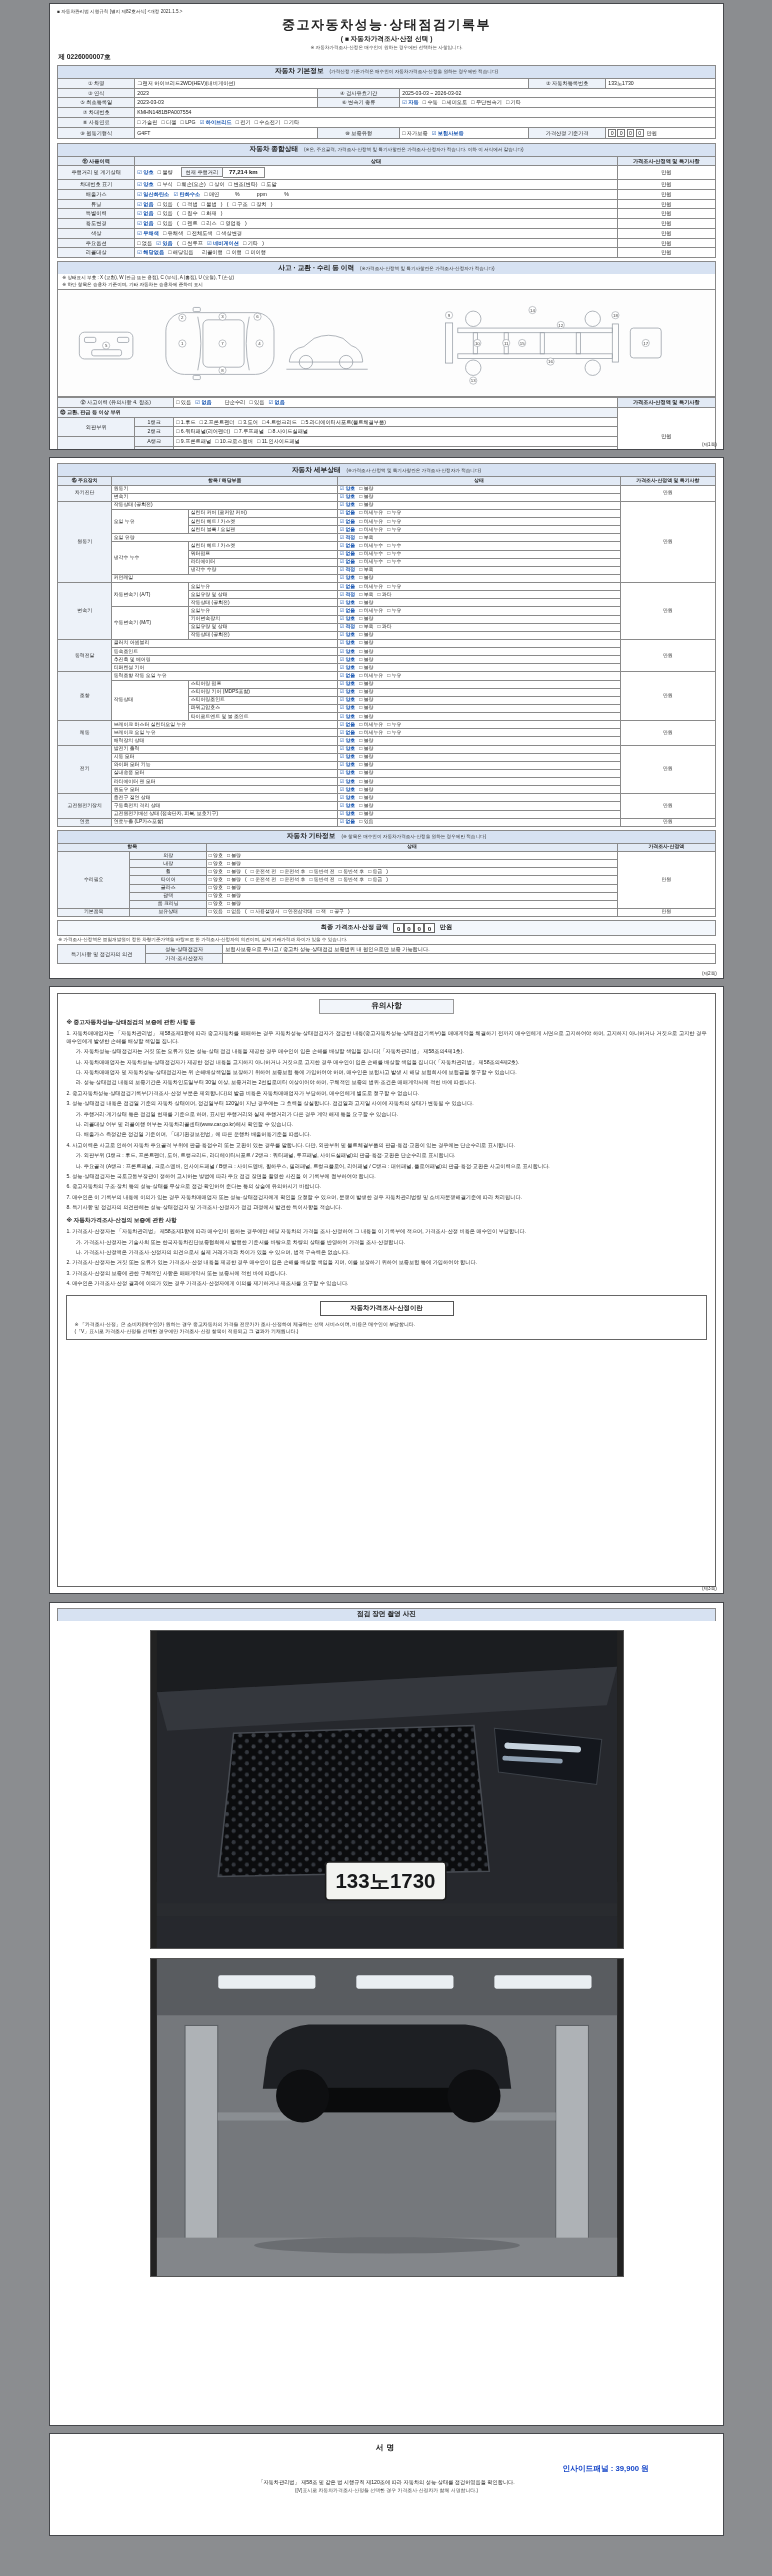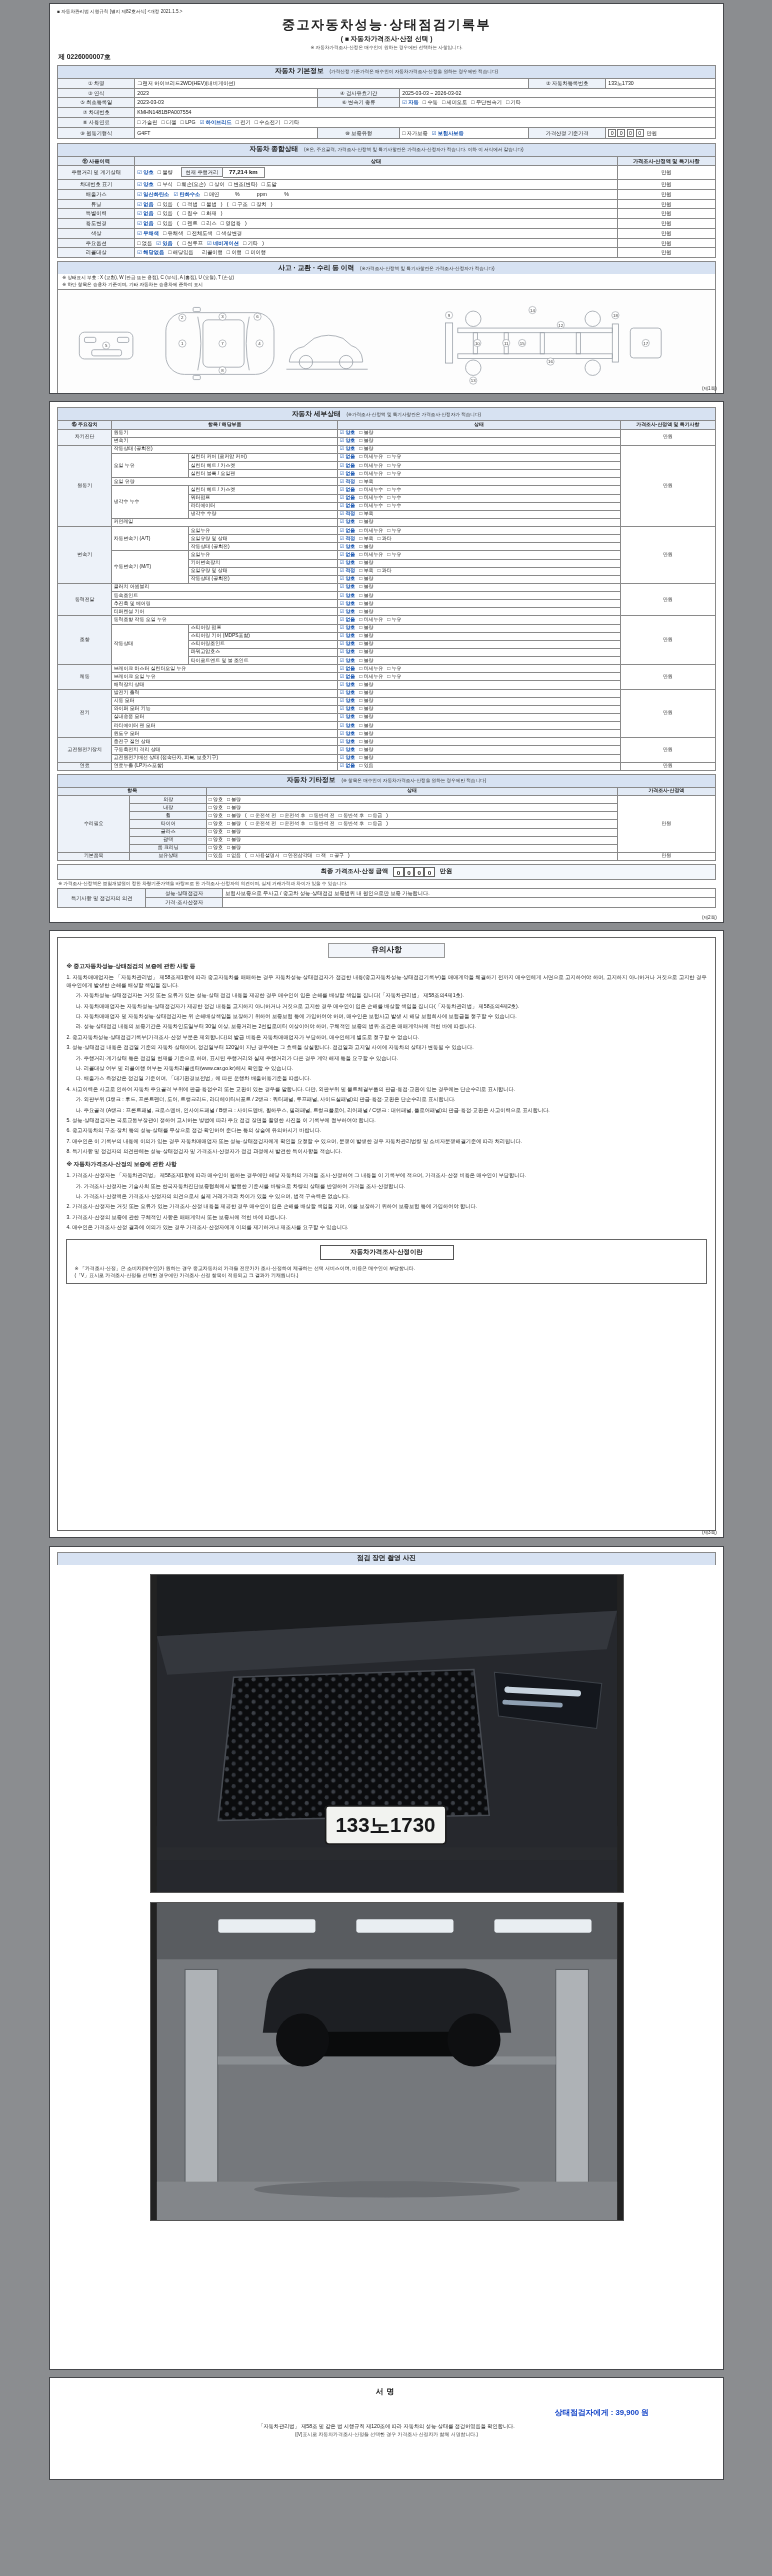--- a/index.html
+++ b/index.html
@@ -1,20 +1,20 @@
 <!DOCTYPE html>
 <html style="font-size:8.2px"><head>
 <meta charset="utf-8">
 <style>
   *{margin:0;padding:0;box-sizing:border-box;}
   html,body{width:773px;}
   body{height:2576px;background:#8b8d90;font-family:"Liberation Sans","DejaVu Sans",sans-serif;color:#222;}
   .wrap{width:675px;margin:0 auto;padding-top:3.1px;}
   .sheet{background:#fff;border:0.5px solid #46484c;margin-bottom:7.2px;padding:5.2px 7.2px;position:relative;overflow:hidden;}
-  .s1{height:391px;}
+  .s1{height:447px;}
   .s2{height:522px;}
   .s3{height:608px;}
   .s4{height:824px;}
   .s5{height:103px;margin-bottom:0;}
   .pagemark{position:absolute;right:6.2px;bottom:2.6px;font-size:4.6px;color:#333;}
   .cutnote{font-size:4.6px;color:#333;}
   .doc-title{text-align:center;font-size:13px;font-weight:bold;letter-spacing:1.5px;margin-top:1.5px;}
   .doc-sub{text-align:center;font-size:6.7px;font-weight:bold;margin-top:1.5px;}
   .doc-note{text-align:center;font-size:4.6px;color:#444;margin-top:1px;}
   .doc-no{font-size:6.7px;font-weight:bold;margin:2.6px 0 1.5px 1px;}
@@ -33,21 +33,21 @@
   .tx{display:inline-block;margin-right:4.1px;white-space:pre;}
   .bxl{display:inline-block;border:0.5px solid #888;background:#f2f5fa;padding:0.5px 3.6px;margin-left:4.1px;}
   .bxv{display:inline-block;border:0.5px solid #888;border-left:none;padding:0.5px 6.2px;font-weight:bold;font-size:6px;margin-right:4.1px;}
   .dg{display:inline-block;border:0.5px solid #777;width:7.7px;text-align:center;margin-right:1.5px;background:#fff;}
   .legend{border:0.5px solid #8a8a8a;border-top:none;font-size:4.6px;padding:1px 4.1px;line-height:1.4;}
   .diagrams{border:0.5px solid #8a8a8a;border-top:none;display:flex;justify-content:space-around;align-items:center;padding:2.1px 0;background:#fdfdfd;}
   .finalbar{border:0.5px solid #8a8a8a;background:#f3f7fc;display:flex;align-items:center;justify-content:center;gap:5.2px;padding:2.1px 0;font-weight:bold;font-size:6.2px;margin-top:3.1px;}
   .dgbig{display:inline-block;border:0.5px solid #666;width:10.3px;height:9.3px;line-height:9.3px;text-align:center;background:#fff;font-weight:bold;}
   .final-note{font-size:4.6px;color:#333;padding:1.5px 1px;}
   .notice{border:0.5px solid #666;height:594px;padding:5.2px 8.2px;}
-  .notice-title{text-align:center;font-size:7.7px;font-weight:bold;margin-bottom:5.2px;border:0.5px solid #999;background:#f2f5fa;width:117px;margin-left:auto;margin-right:auto;padding:1.5px 0;}
+  .notice-title{text-align:center;font-size:7.7px;font-weight:bold;margin-bottom:5.2px;border:0.5px solid #999;background:#f2f5fa;width:135px;margin-left:auto;margin-right:auto;padding:1.5px 0;}
   .npart{font-size:5.7px;font-weight:bold;margin:5.2px 0 3.1px;}
   .nitem{font-size:5.2px;line-height:1.5;margin-bottom:2.6px;text-align:justify;}
   .nitem.ind1{padding-left:9.3px;}
   .ns-outer{border:0.5px solid #666;margin-top:7.2px;padding:4.1px 7.2px;}
   .ns-box{border:0.8px solid #555;width:134px;margin:1px auto 4.1px;text-align:center;font-weight:bold;font-size:6.4px;padding:2.1px 0;}
   .ns-line{font-size:4.9px;line-height:1.5;color:#222;}
   .photo{display:block;margin:9.3px auto 0;border:0.5px solid #555;background:#222;}
   .sign-title{text-align:center;font-size:7.7px;font-weight:bold;margin-top:4.1px;letter-spacing:3.1px;}
   .fee{text-align:right;padding-right:67px;margin-top:11.3px;font-size:7.7px;font-weight:bold;color:#1646c8;}
   .sign-line{text-align:center;font-size:5.2px;margin-top:4.1px;color:#222;}
@@ -687,21 +687,21 @@
       <circle cx="285" cy="268" r="52" fill="#0e0f11"></circle>
       <circle cx="620" cy="268" r="52" fill="#0e0f11"></circle>
       <rect y="545" width="900" height="75" fill="#83868a"></rect>
       <ellipse cx="450" cy="560" rx="260" ry="16" fill="#5f6266" opacity="0.7"></ellipse>
     </svg>
   </section>
 
   <section class="sheet s5">
     <div class="sign-title">서명</div>
     <div class="fee">
-      <span>상태점검자에게 :</span>
+      <span>인사이드패널 :</span>
       <span>39,900 원</span>
     </div>
     <div class="sign-line">「자동차관리법」 제58조 및 같은 법 시행규칙 제120조에 따라 자동차의 성능·상태를 점검하였음을 확인합니다.</div>
     <div class="sign-line sub">([V]표시로 자동차가격조사·산정을 선택한 경우 가격조사·산정자가 함께 서명합니다.)</div>
   </section>
 
 </div>
 
 
 </body></html>

